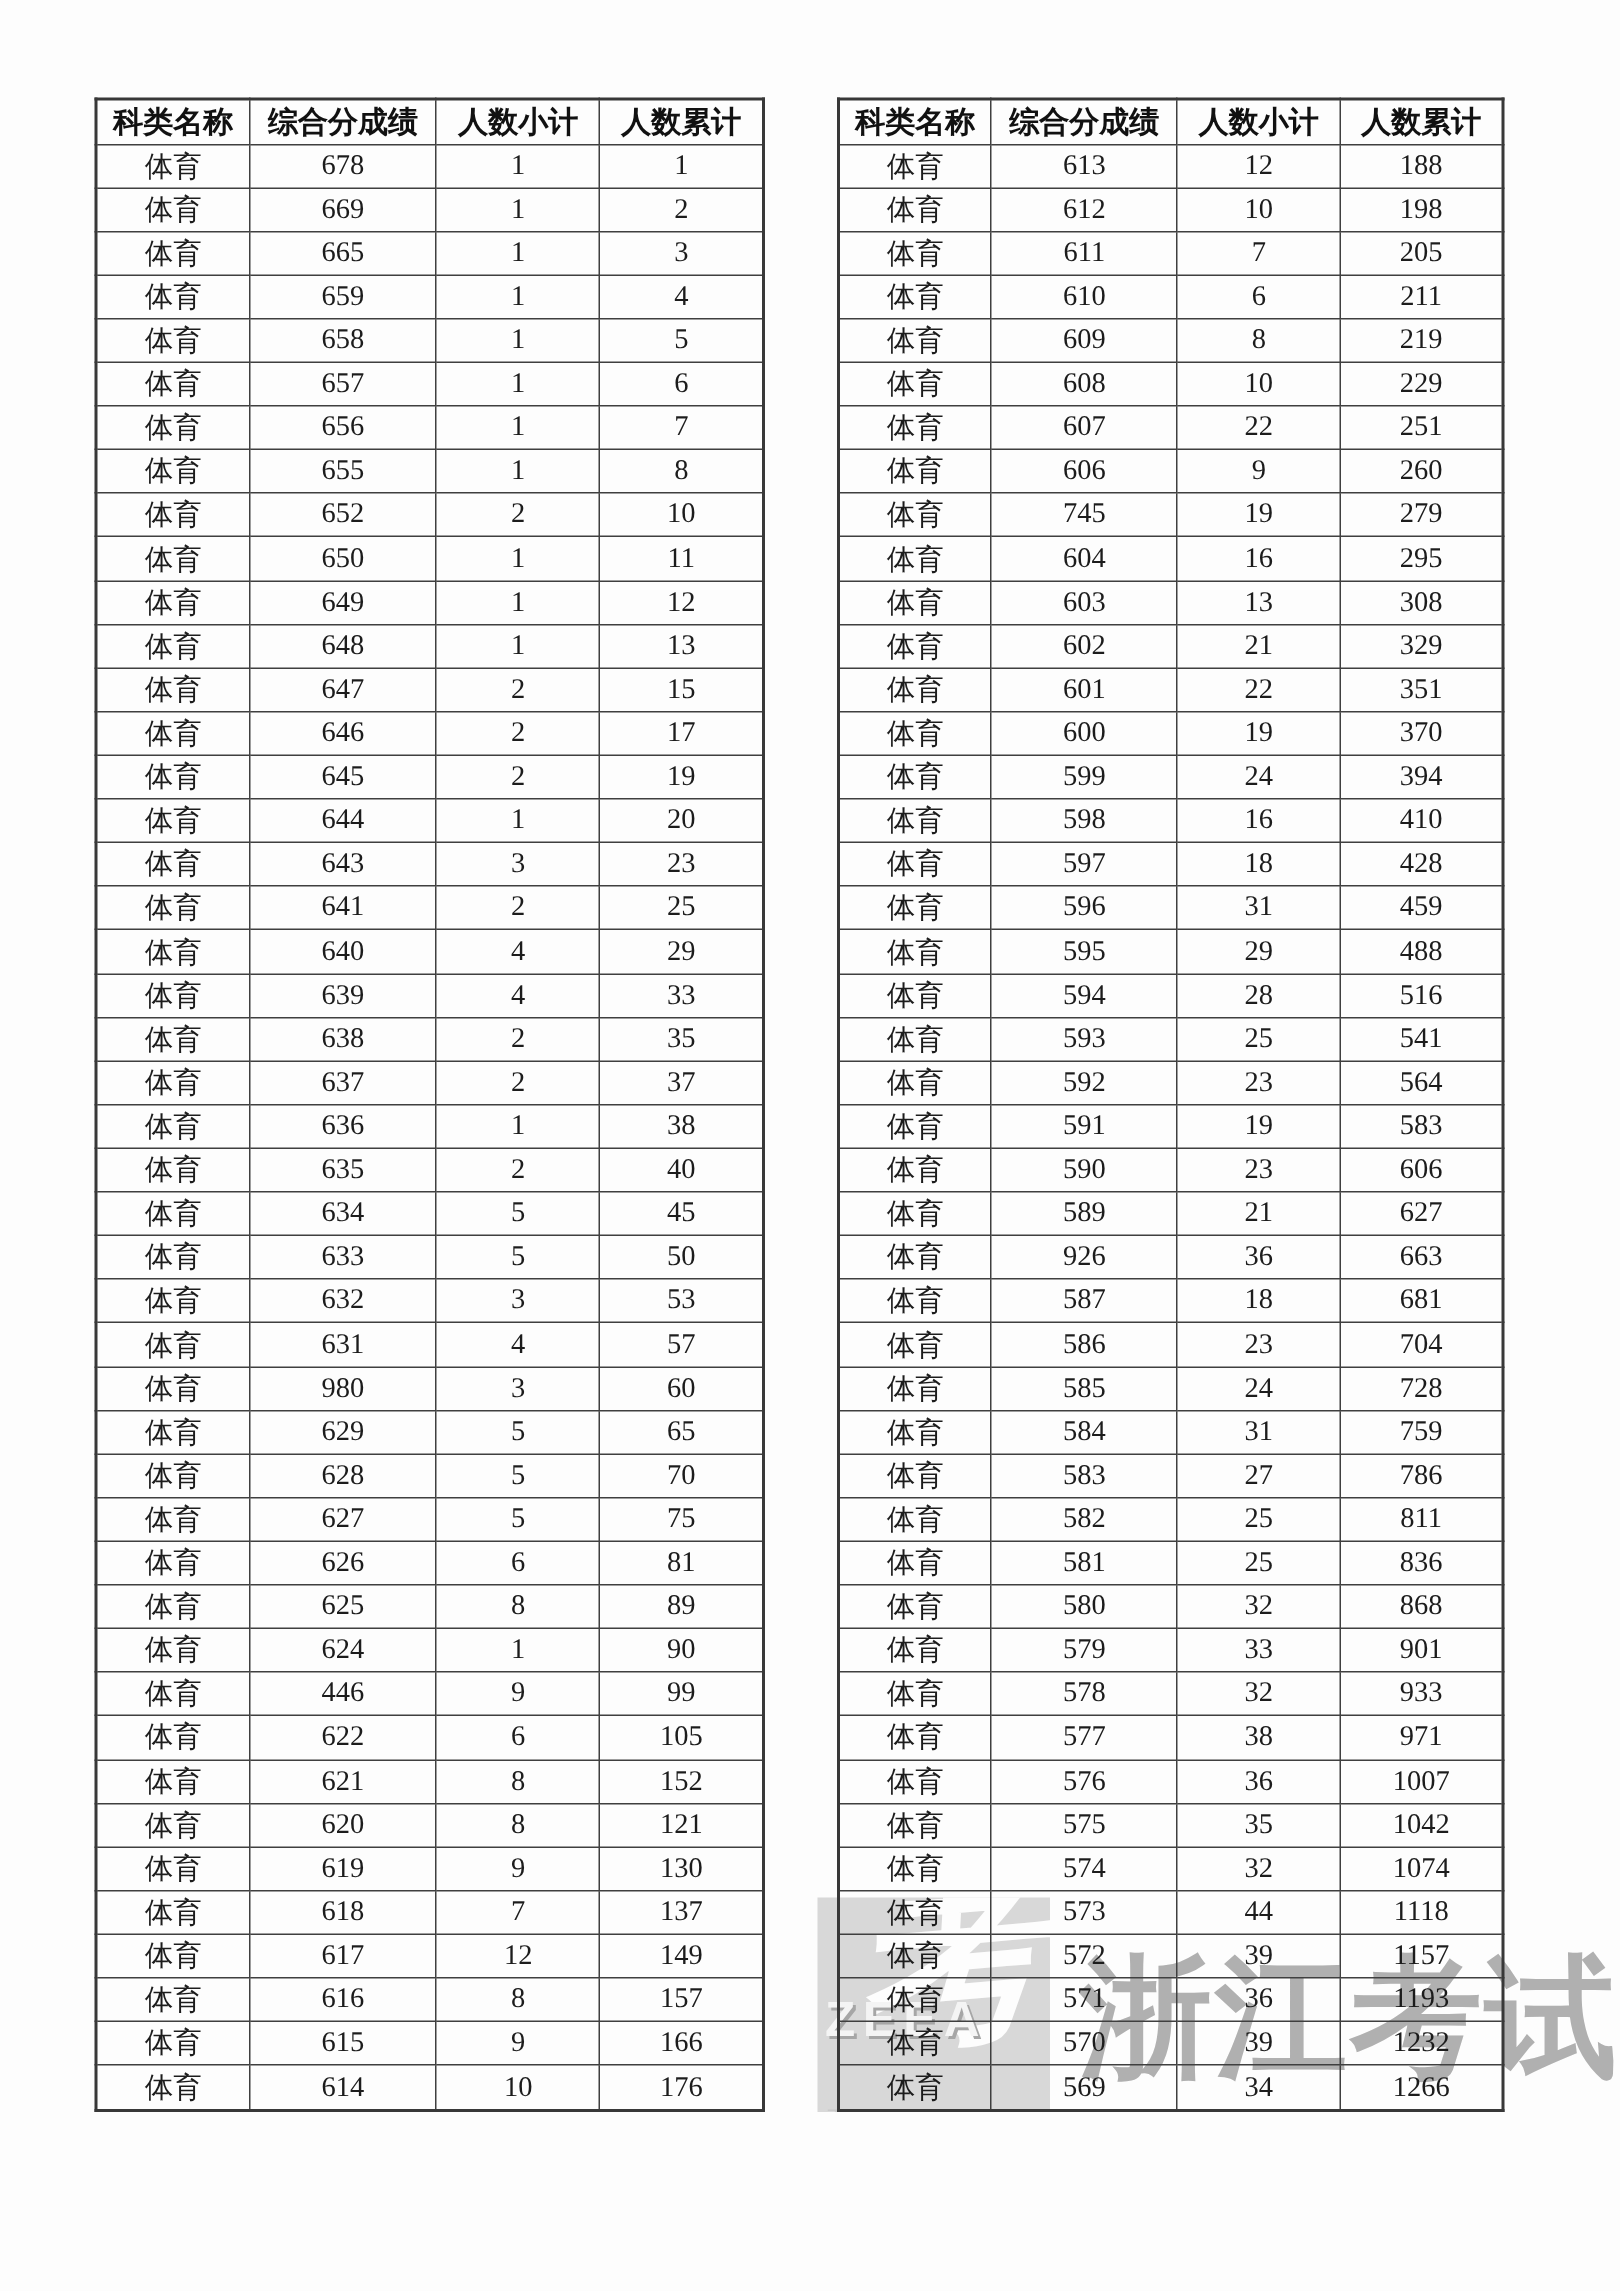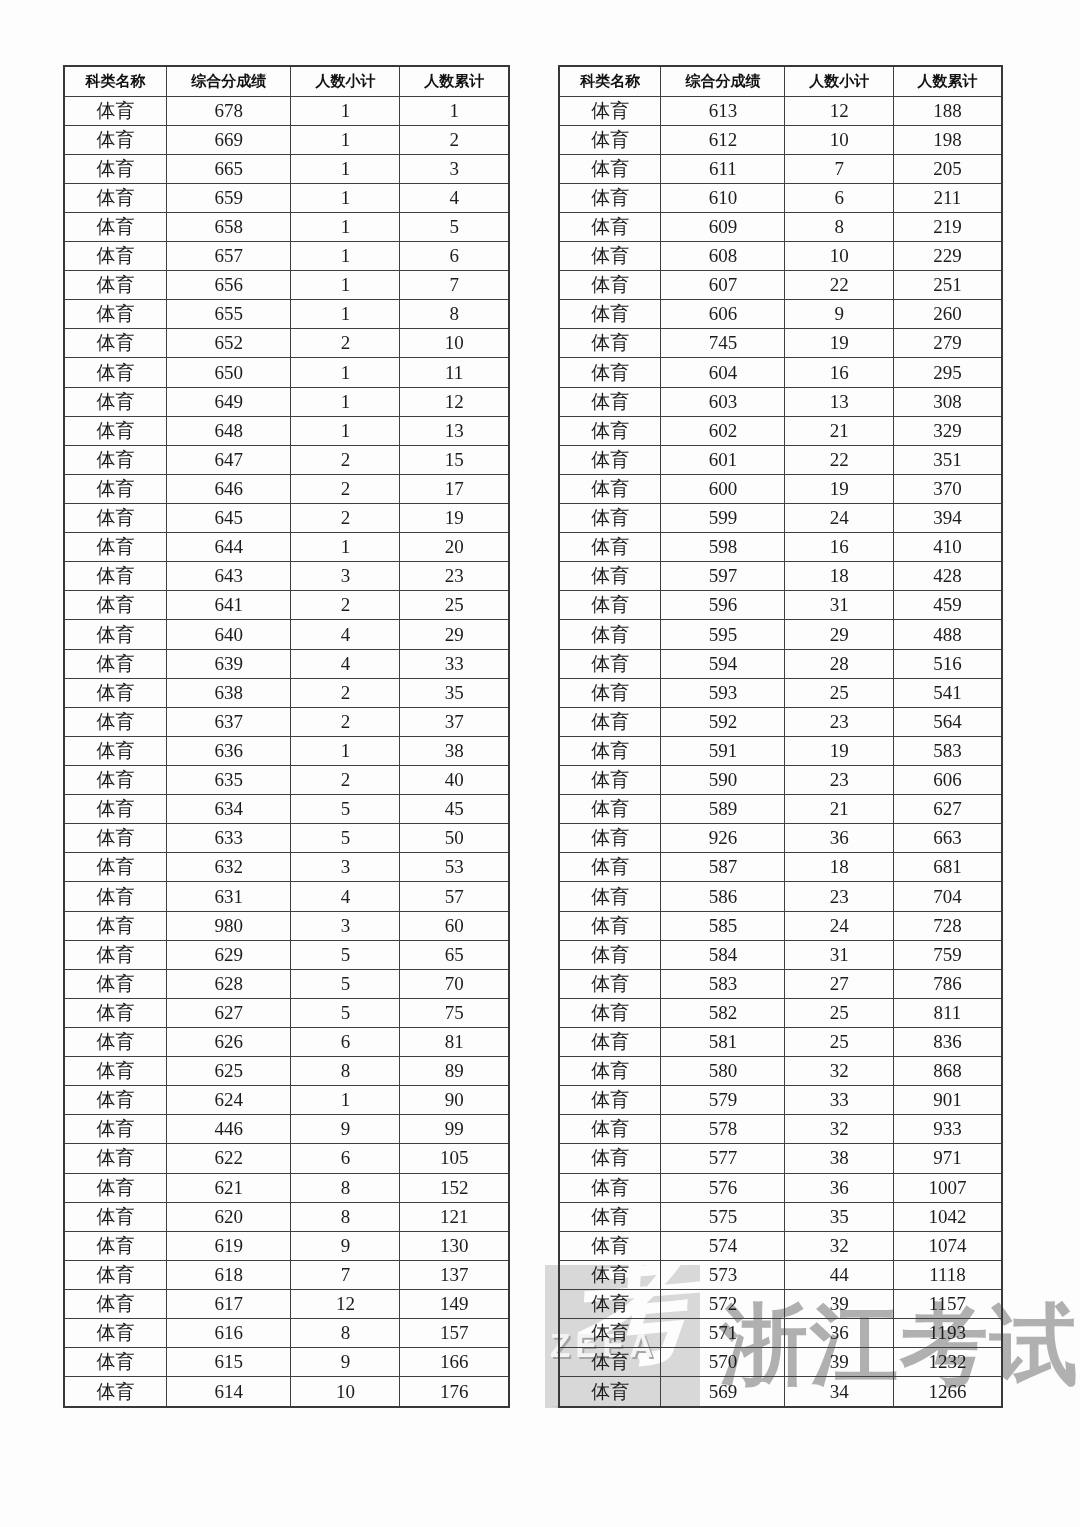--- a/index.html
+++ b/index.html
@@ -54,21 +54,21 @@
   .score-table th,.score-table td{
     border:1px solid #3f3f3f;
     text-align:center;vertical-align:middle;
     padding:0;color:#1c1c1c;
     overflow:hidden;white-space:nowrap;
   }
   .score-table{border:2px solid #383838;}
   .score-table thead tr{height:30px;}
   .score-table th{
     font-family:"Liberation Sans", sans-serif;
-    font-weight:bold;font-size:15px;color:#111;margin-left:32px;
+    font-weight:bold;font-size:20px;color:#111;margin-left:32px;
   }
   .score-table td{font-size:19px;}
 
   
   .footer{
     position:absolute;left:0;top:1440px;width:100%;
     text-align:center;font-size:17px;color:#2a2a2a;
     letter-spacing:1px;z-index:1;
   }
 </style>

